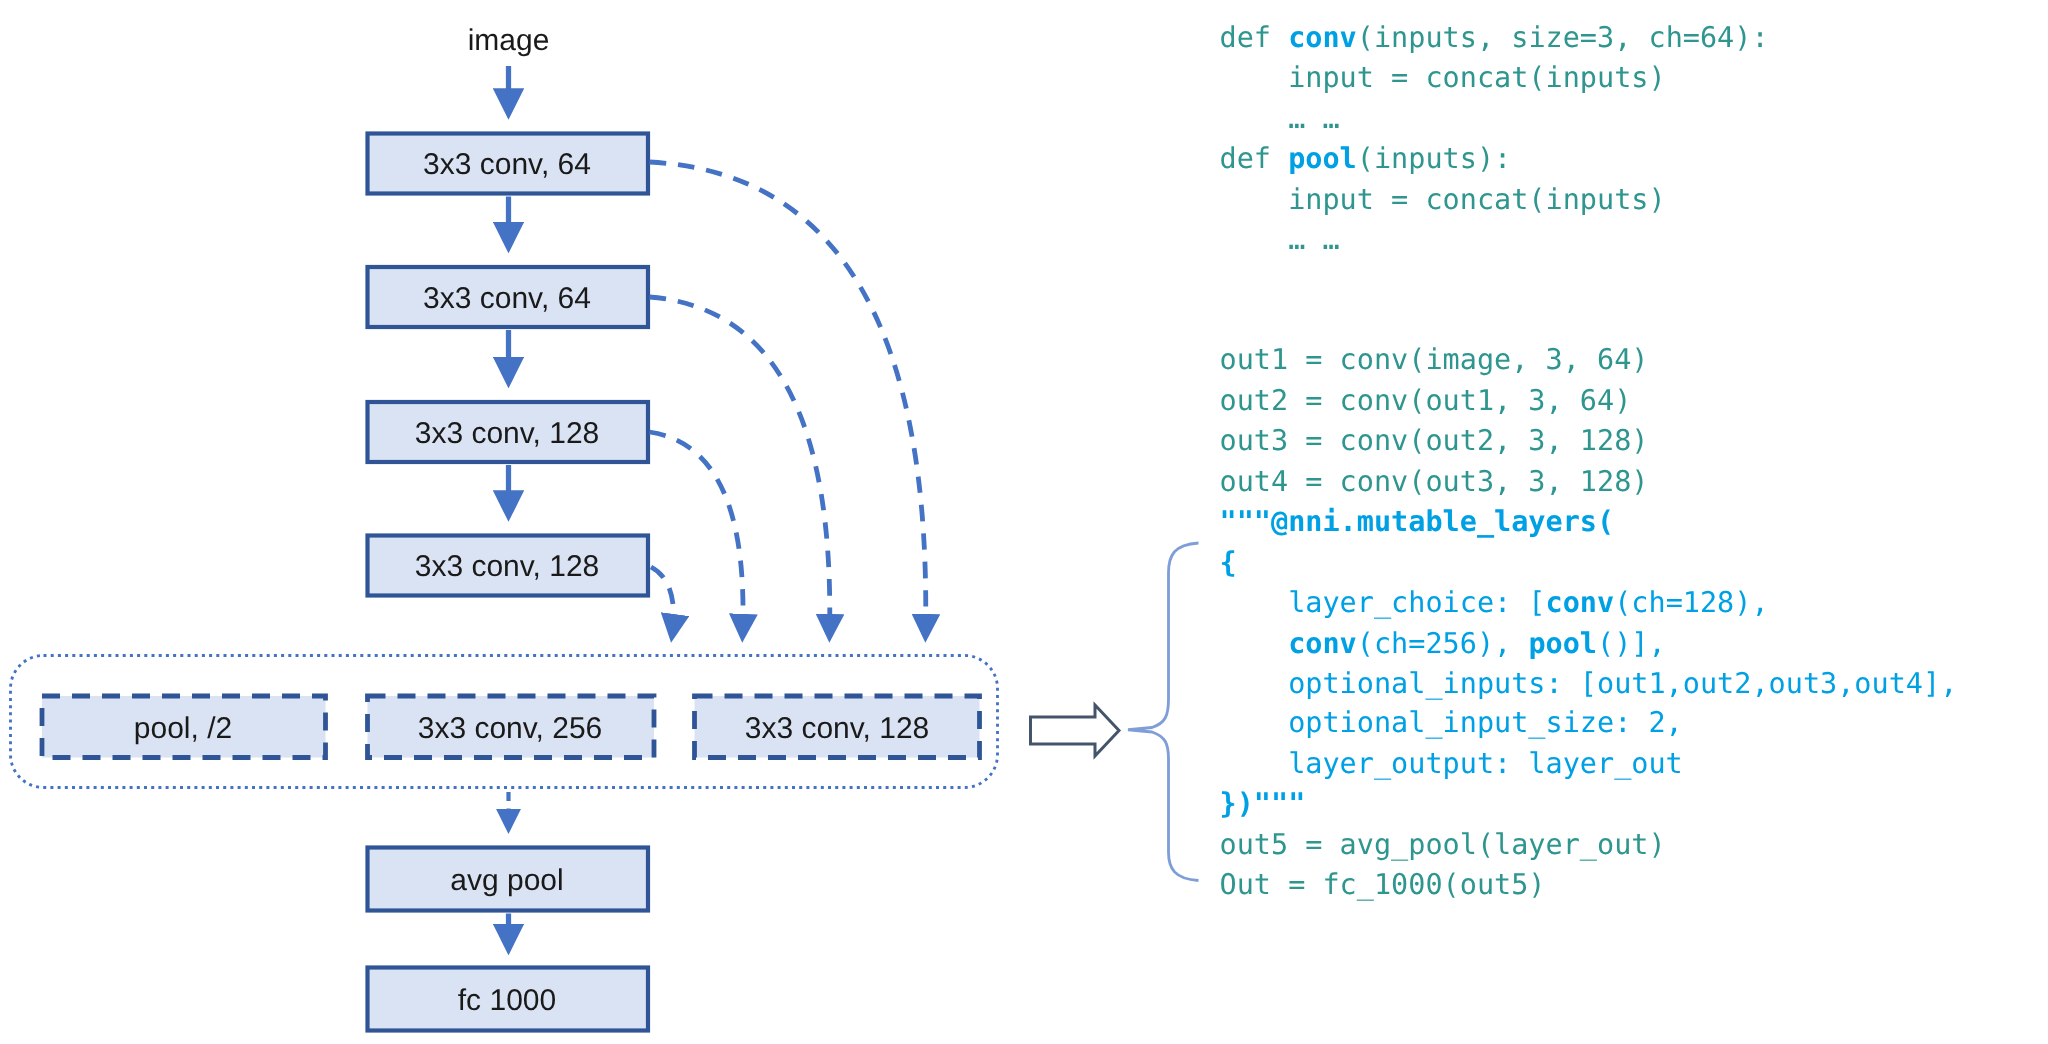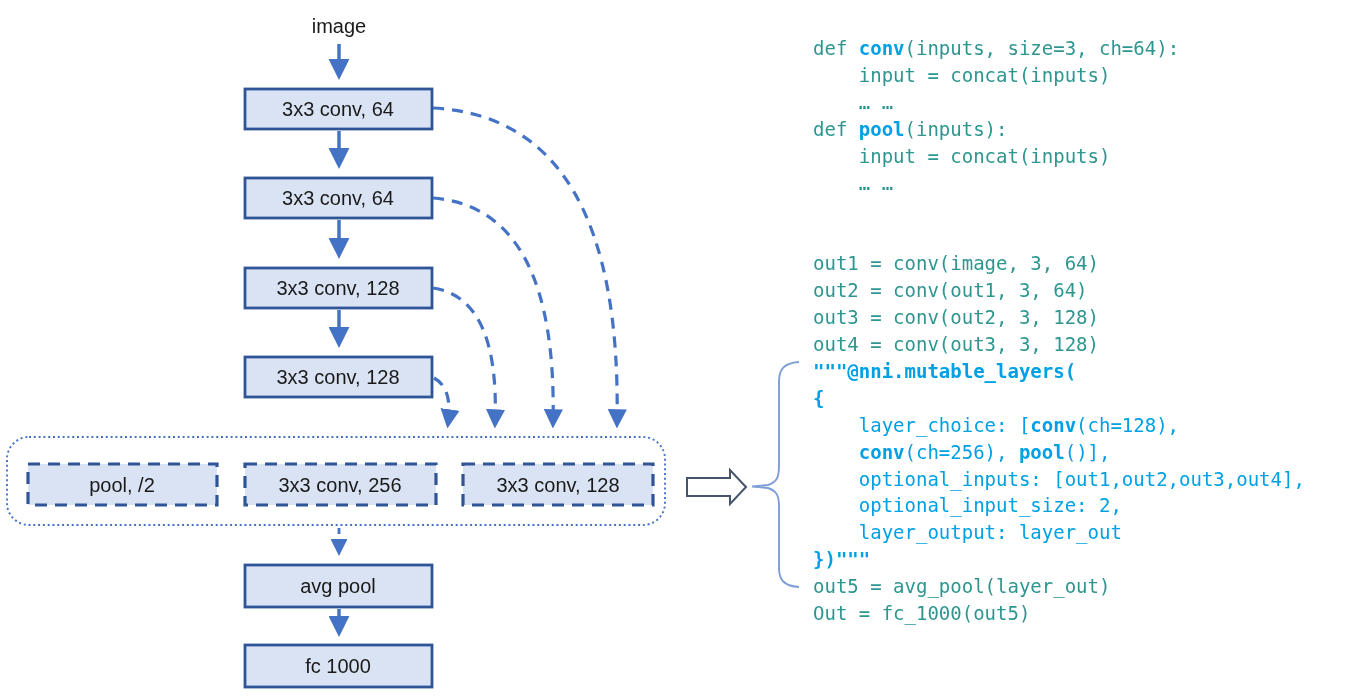--- a/index.html
+++ b/index.html
@@ -2,21 +2,21 @@
 <html style="--code_teal: #2E968F; --code_blue: #00A0E4; --box_fill: #DAE3F3; --box_border: #2F5597; --arrow_blue: #4472C4; --container_dots: #4472C4; --block_arrow_outline: #44546A; --brace: #7F9ED7; --text_black: #1A1A1A;"><head>
 <meta charset="utf-8">
 <style>
   html,body{margin:0;padding:0;}
   body{
     width:1365px;height:696px;position:relative;background:#ffffff;
     font-family:"Liberation Sans", sans-serif;overflow:hidden;
   }
   .diagram-svg{position:absolute;left:0;top:0;}
   .code-panel{
-    position:absolute;left:813px;top:35px;
+    position:absolute;left:813px;top:12px;
     font-family:"DejaVu Sans Mono","Liberation Mono",monospace;
     font-size:19px;line-height:26.9px;white-space:pre;
   }
   .code-line{min-height:26.9px;}
   svg text{
     font-family:"Liberation Sans", sans-serif;
     font-size:20px;fill:var(--text_black,#1a1a1a);
   }
   text.node-label{text-anchor:middle;}
 </style>

